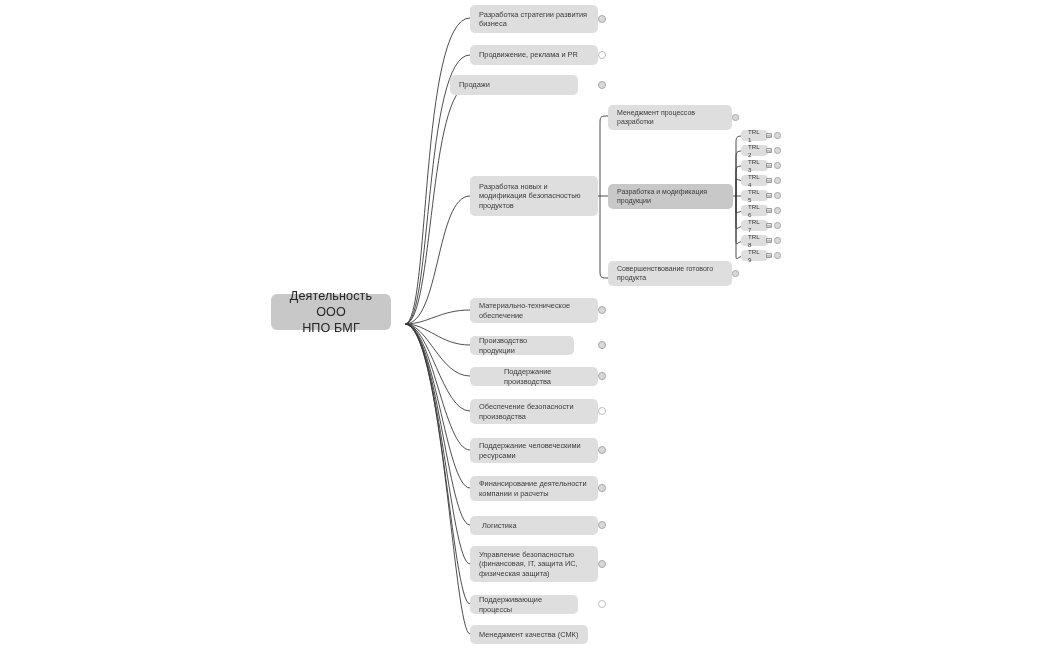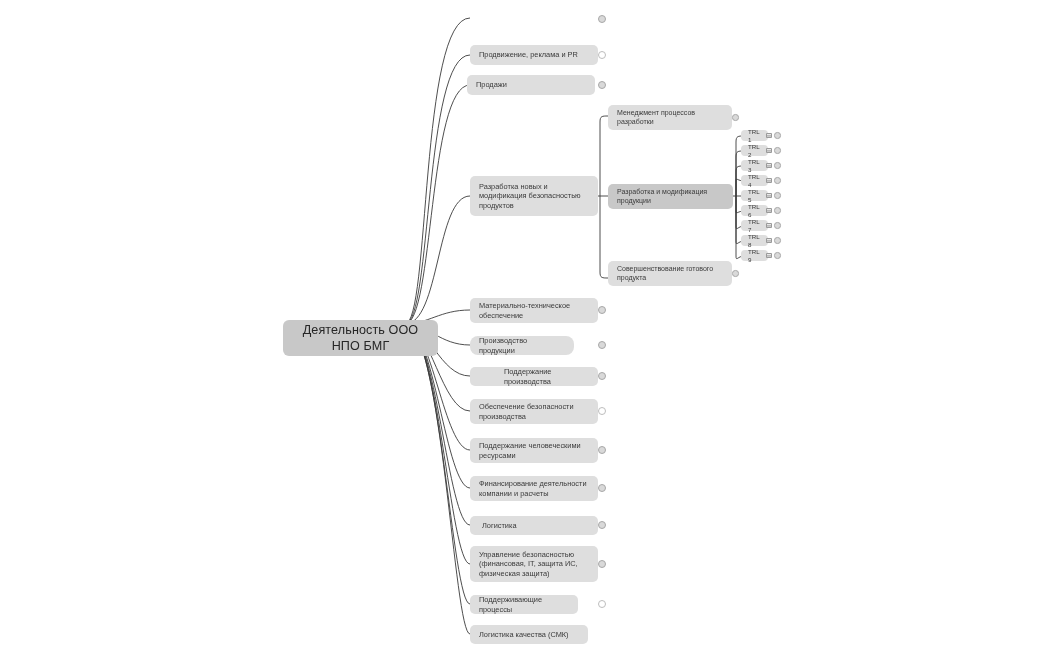--- a/index.html
+++ b/index.html
@@ -81,49 +81,52 @@
       <path d="M736,196 L736,172 C736,166 738,166 744,166"></path>
       <path d="M736,196 L736,181 C736,177 738,181 744,181"></path>
       <path d="M736,196 L744,196"></path>
       <path d="M736,196 L736,211 C736,215 738,211 744,211"></path>
       <path d="M736,196 L736,226 C736,232 738,226 744,226"></path>
       <path d="M736,196 L736,241 C736,247 738,241 744,241"></path>
       <path d="M736,196 L736,256 C736,262 738,256 744,256"></path>
     </g>
   </svg>
 
-  <div class="node center" style="left:271px;top:320px;width:155px;height:36px;margin-left:12px;">
+  <div class="node center" style="left:271px;top:294px;width:120px;height:36px;">
     <div>
       <span>Деятельность ООО</span><br>
       <span>НПО БМГ</span>
     </div>
   </div>
 
+  <div class="node lvl1" style="left:470px;top:5px;width:128px;height:28px;">
+    <span class="node-label">Разработка стратегии развития бизнеса</span>
+  </div>
   <span class="collapse-icon filled" style="left:598px;top:15px;"></span>
 
   <div class="node lvl1" style="left:470px;top:45px;width:128px;height:20px;">
     <span class="node-label">Продвижение, реклама и PR</span>
   </div>
   <span class="collapse-icon empty" style="left:598px;top:51px;"></span>
 
-  <div class="node lvl1" style="left:467px;top:75px;width:128px;height:20px;text-align:center;">
+  <div class="node lvl1" style="left:450px;top:75px;width:128px;height:20px;text-align:center;">
     <span class="node-label">Продажи</span>
   </div>
   <span class="collapse-icon filled" style="left:598px;top:81px;"></span>
 
   <div class="node lvl1" style="left:470px;top:176px;width:128px;height:40px;">
     <span class="node-label">Разработка новых и модификация безопасностью продуктов</span>
   </div>
 
   <div class="node lvl1" style="left:470px;top:298px;width:128px;height:25px;">
     <span class="node-label">Материально-техническое обеспечение</span>
   </div>
   <span class="collapse-icon filled" style="left:598px;top:306px;"></span>
 
-  <div class="node lvl1" style="left:470px;top:336px;width:104px;height:19px;border-radius:8px;">
+  <div class="node lvl1" style="left:470px;top:336px;width:104px;height:19px;">
     <span class="node-label">Производство продукции</span>
   </div>
   <span class="collapse-icon filled" style="left:598px;top:341px;"></span>
 
   <div class="node lvl1" style="left:470px;top:367px;width:128px;height:19px;padding-left:34px;">
     <span class="node-label">Поддержание производства</span>
   </div>
   <span class="collapse-icon filled" style="left:598px;top:372px;"></span>
 
   <div class="node lvl1" style="left:470px;top:399px;width:128px;height:25px;">
@@ -150,21 +153,21 @@
     <span class="node-label">Управление безопасностью (финансовая, IT, защита ИС, физическая защита)</span>
   </div>
   <span class="collapse-icon filled" style="left:598px;top:560px;"></span>
 
   <div class="node lvl1" style="left:470px;top:595px;width:108px;height:19px;">
     <span class="node-label">Поддерживающие процессы</span>
   </div>
   <span class="collapse-icon empty" style="left:598px;top:600px;"></span>
 
   <div class="node lvl1" style="left:470px;top:625px;width:118px;height:19px;">
-    <span class="node-label">Логистика качества (СМК)</span>
+    <span class="node-label">Менеджмент качества (СМК)</span>
   </div>
 
   <div class="node lvl2" style="left:608px;top:105px;width:124px;height:25px;">
     <span class="node-label">Менеджмент процессов разработки</span>
   </div>
   <span class="collapse-icon filled tiny" style="left:732px;top:114px;"></span>
 
   <div class="node lvl2 highlight" style="left:608px;top:184px;width:125px;height:25px;">
     <span class="node-label">Разработка и модификация продукции</span>
   </div>

